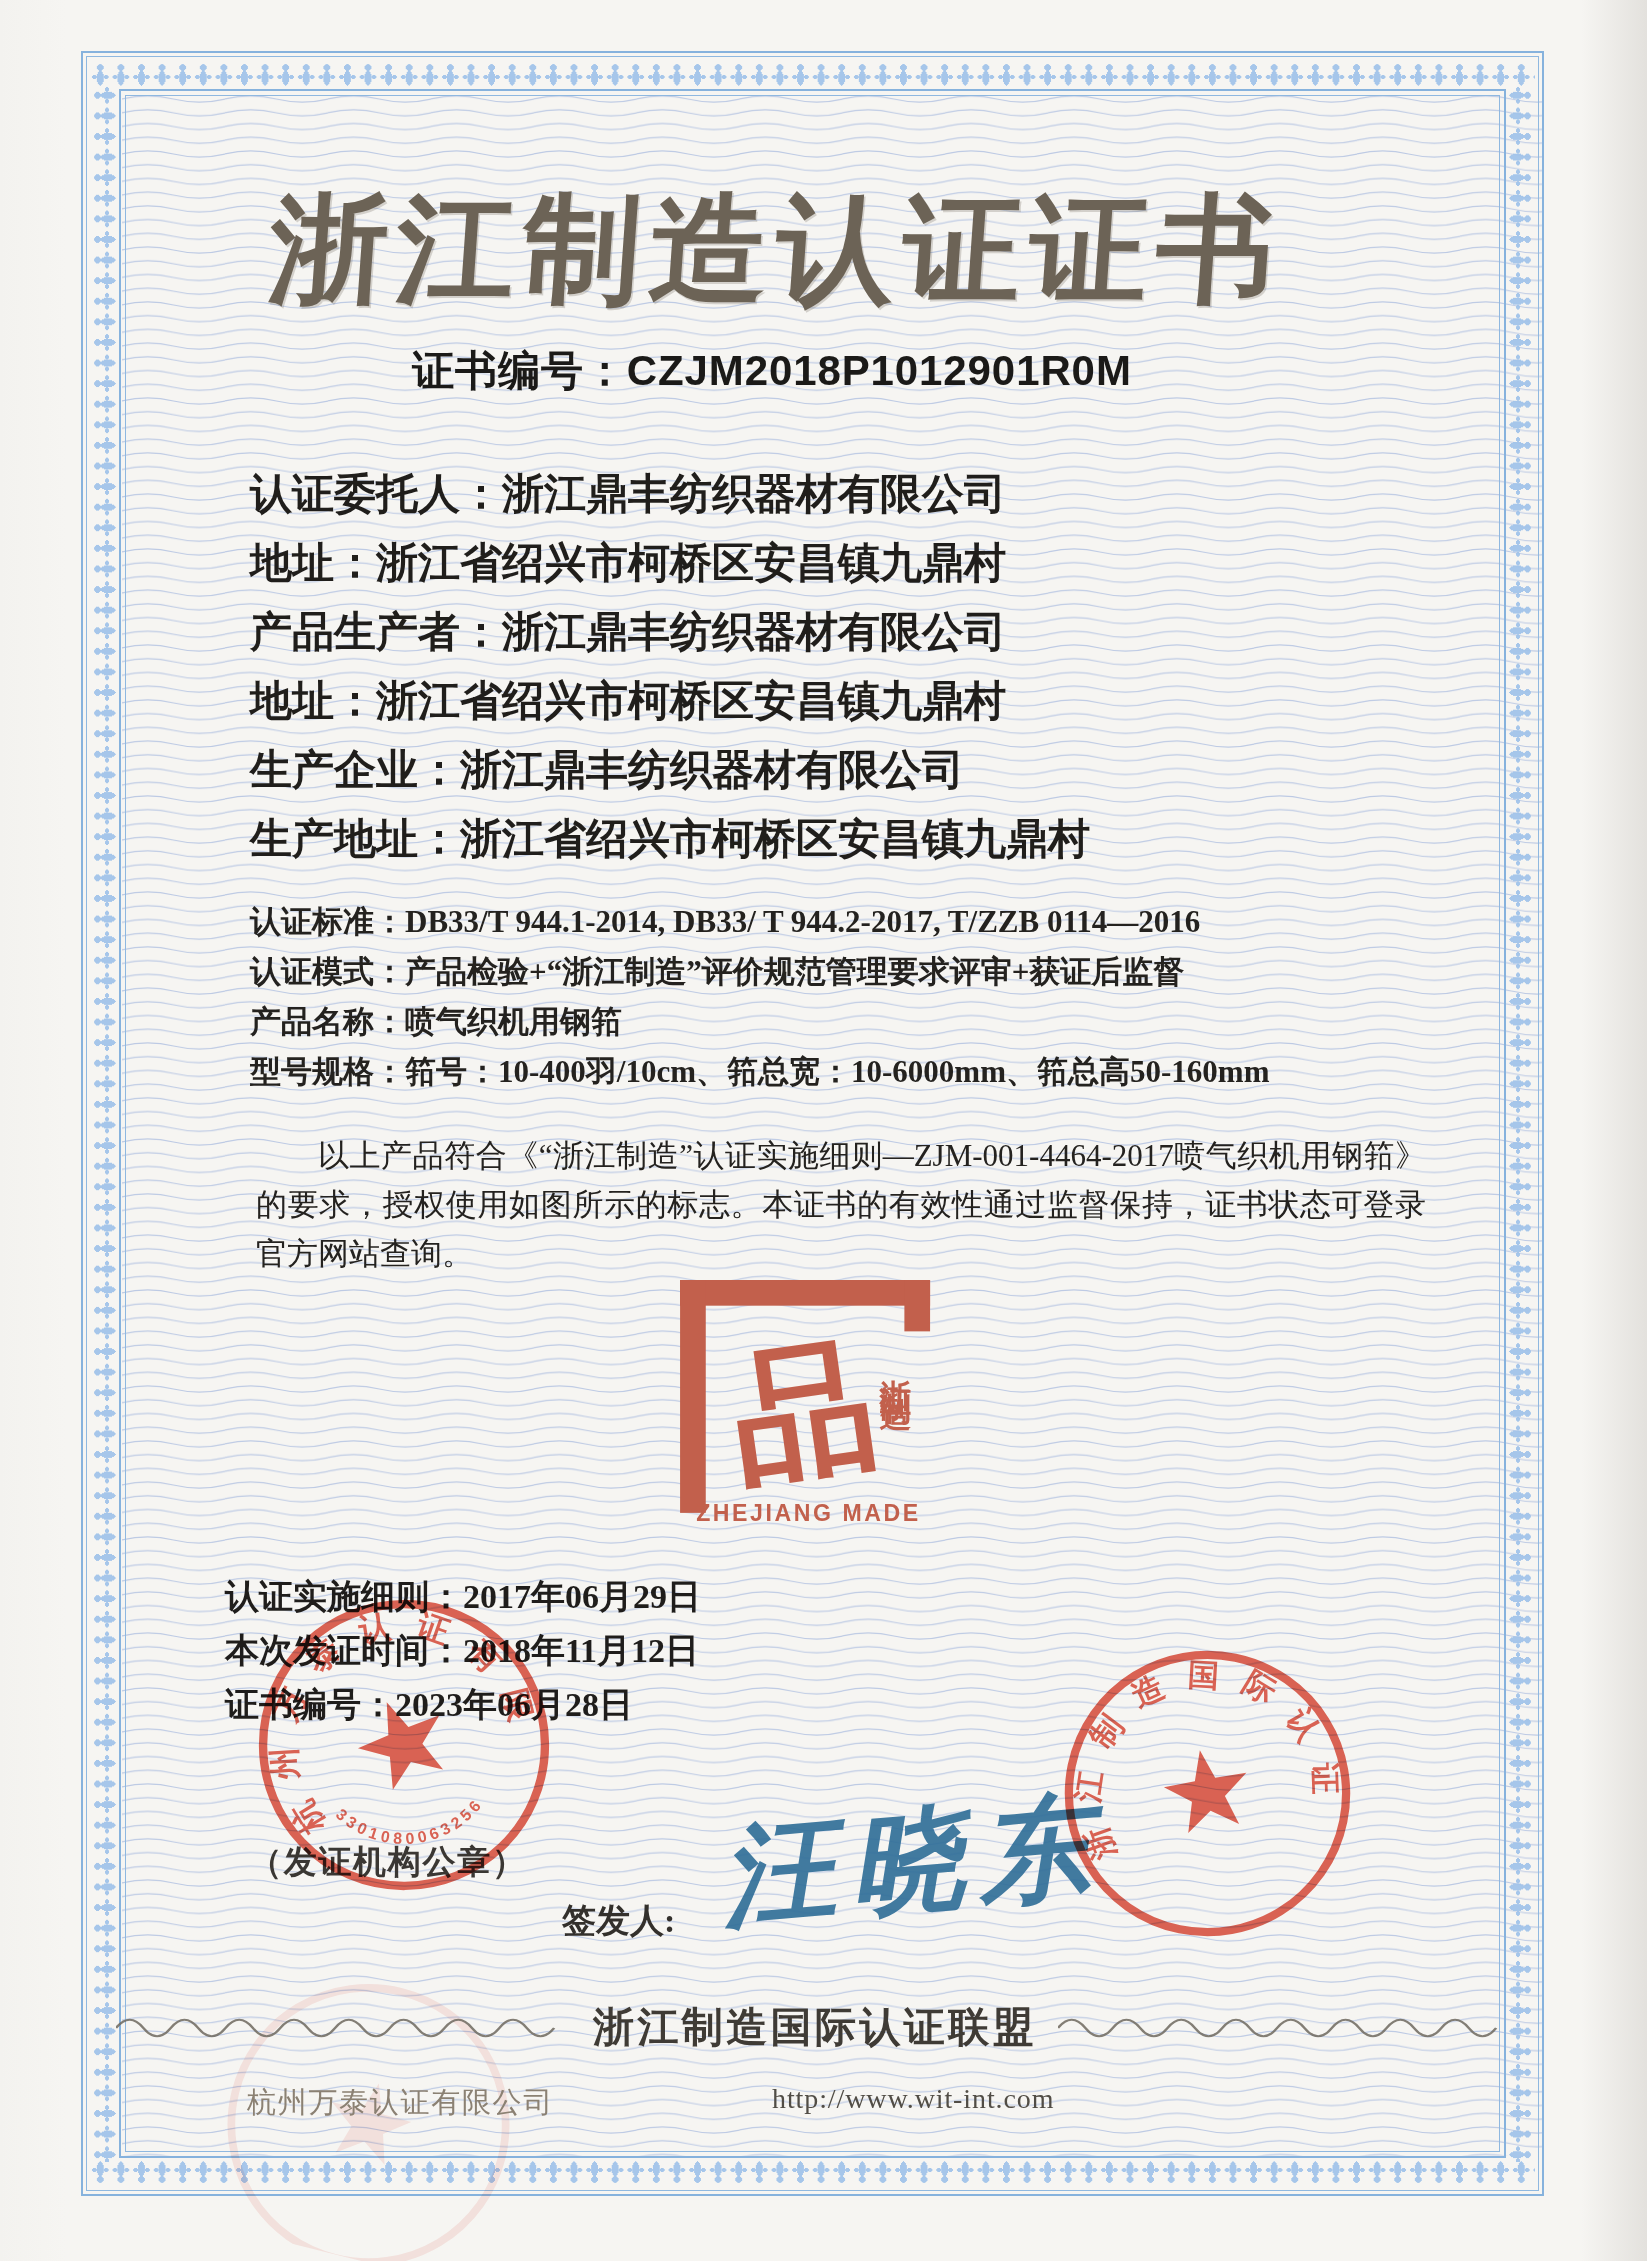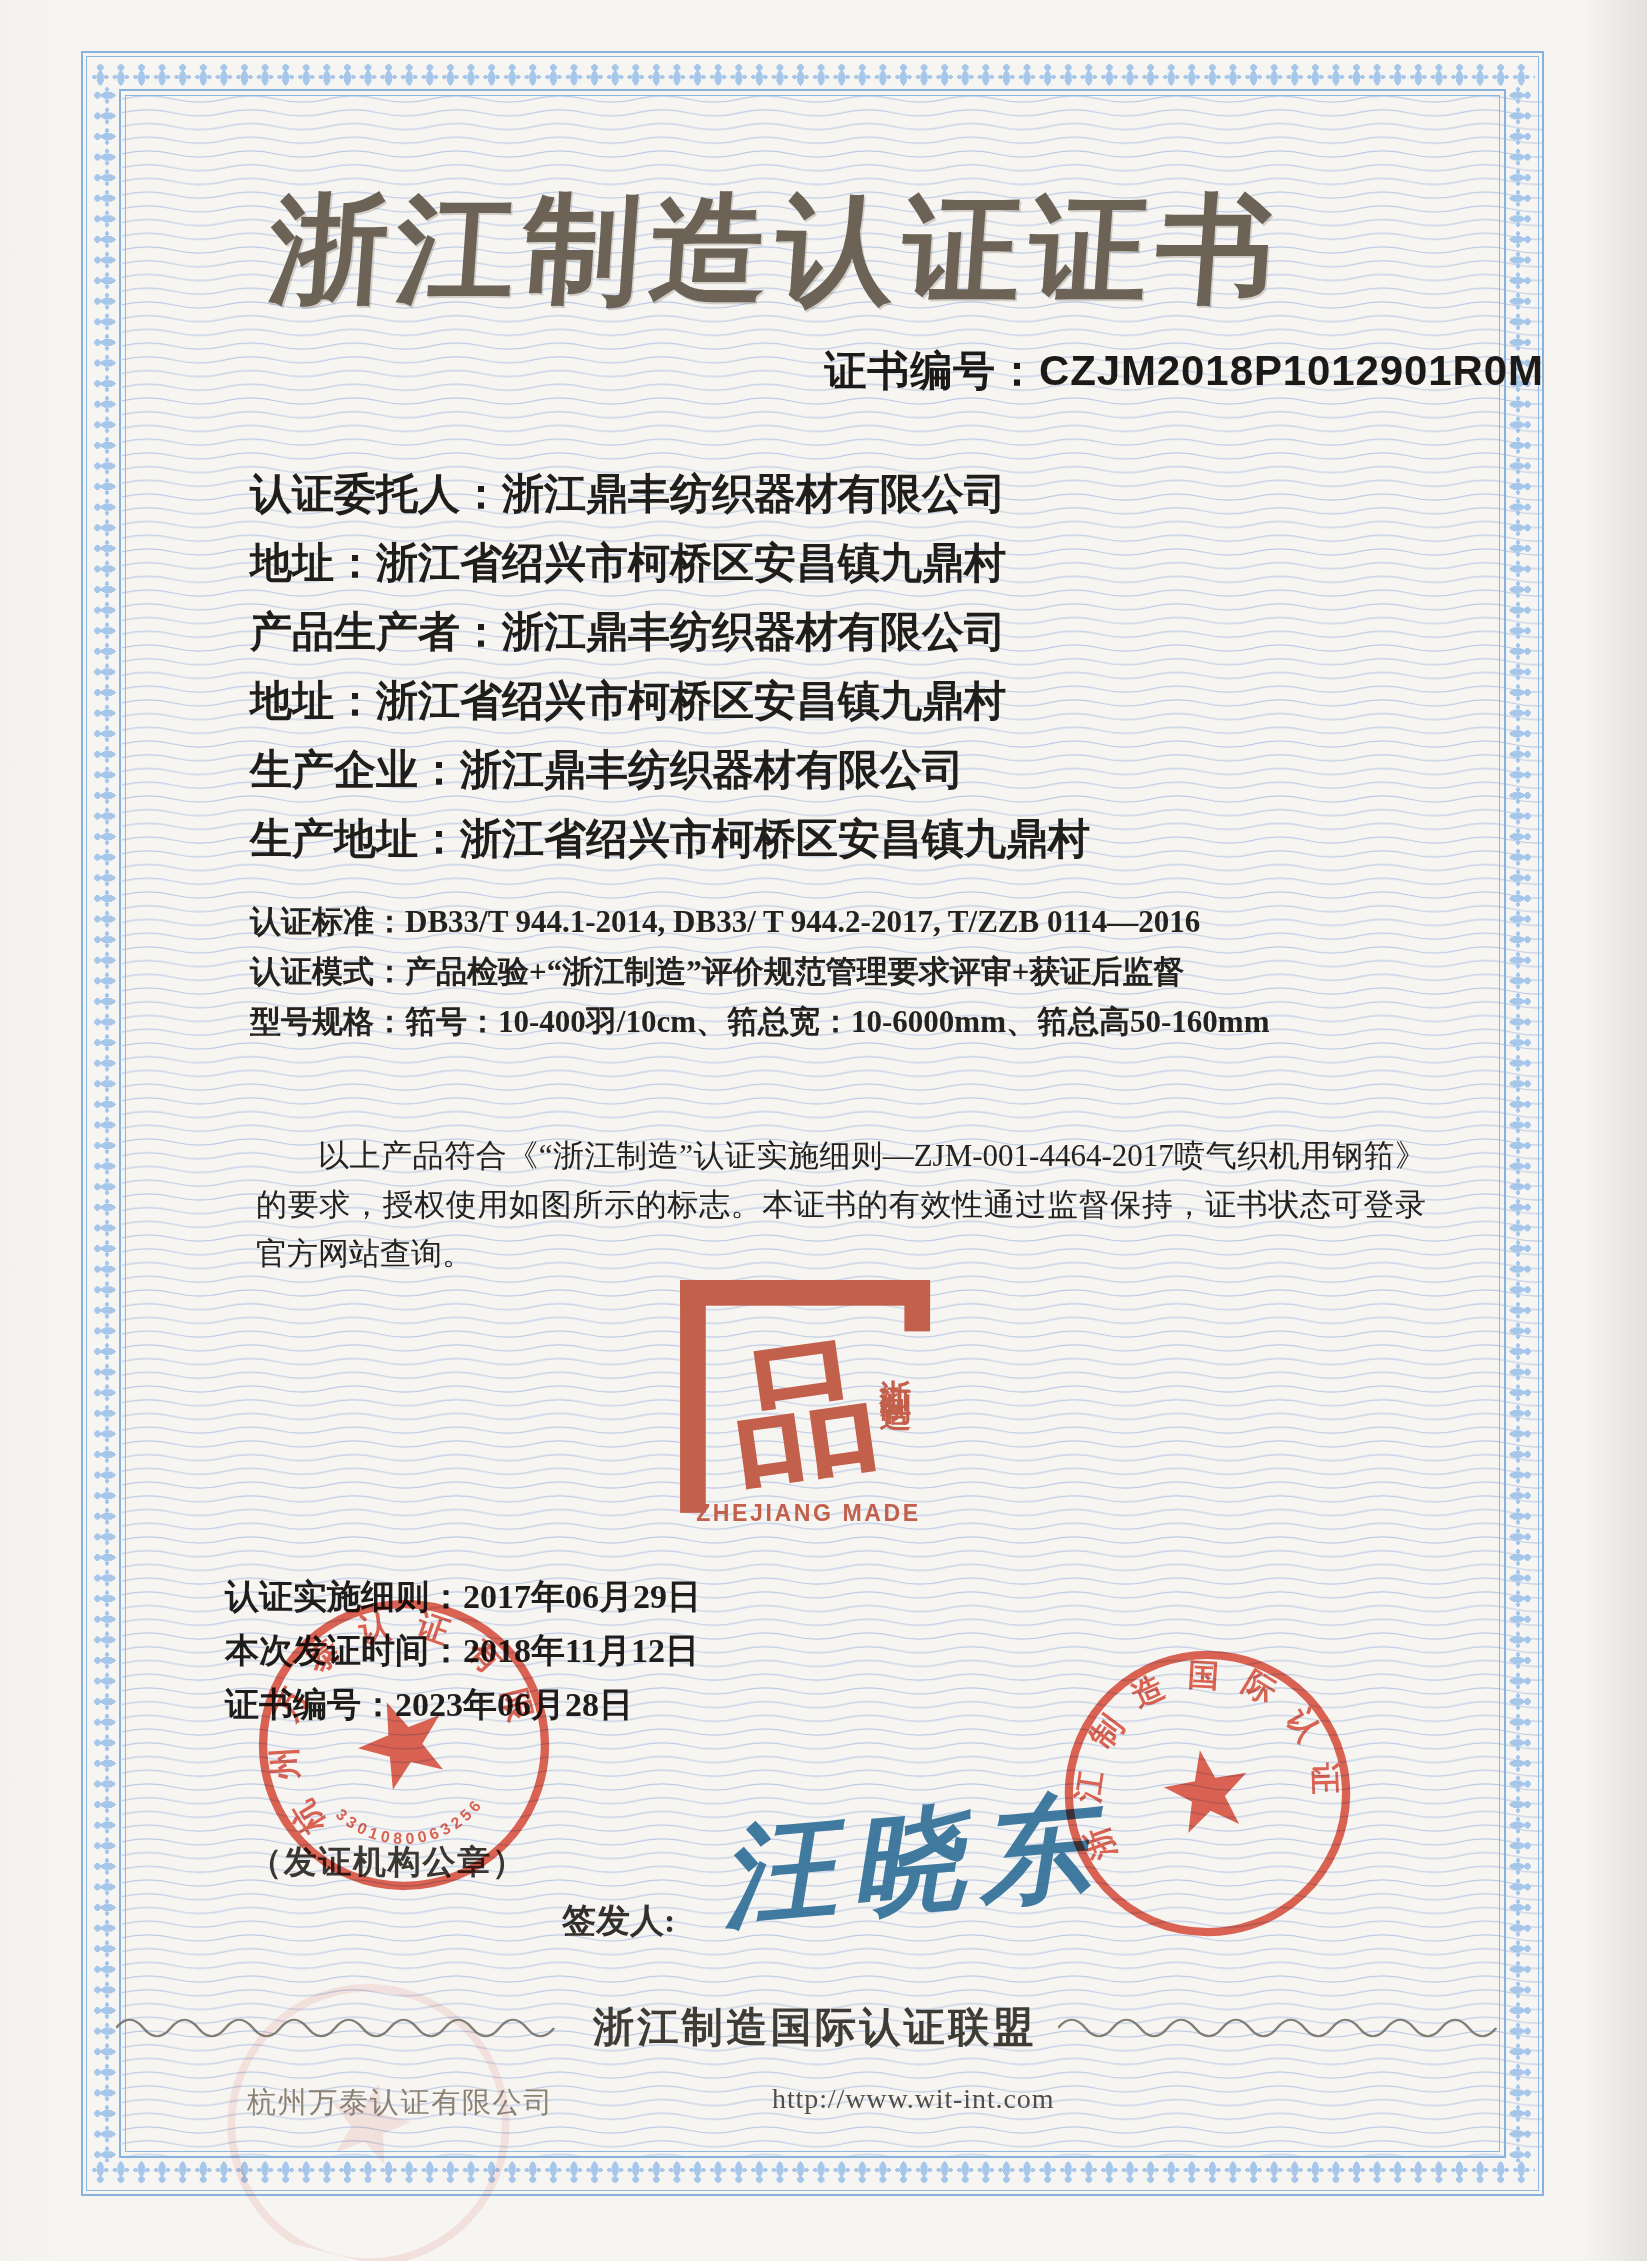--- a/index.html
+++ b/index.html
@@ -37,21 +37,21 @@
   .waves{position:absolute;left:122px;top:92px;width:1422px;height:2064px;}
 
   
   .title{
     position:absolute;left:0;right:94px;top:156px;text-align:center;
     font-size:118px;font-weight:700;letter-spacing:8.6px;color:#6c6356;
     transform:skewX(-4deg);text-shadow:1.7px 1.7px 0 rgba(108,99,86,.25);
     line-height:189px;white-space:nowrap;
   }
   .certno{
-    position:absolute;left:0;right:103px;top:343px;text-align:right;
+    position:absolute;left:0;right:103px;top:343px;text-align:center;
     font-family:"Liberation Sans","DejaVu Sans",sans-serif;
     font-size:42px;font-weight:700;color:#1b1a18;letter-spacing:0.9px;white-space:nowrap;
   }
   .fields{position:absolute;left:250px;top:460px;font-size:42px;font-weight:700;
     color:#201e1b;line-height:69px;white-space:nowrap;}
   .details{position:absolute;left:250px;top:897px;font-size:31px;font-weight:600;
     color:#24221f;line-height:50px;white-space:nowrap;}
   .paragraph{position:absolute;left:216px;right:221px;top:1131px;font-size:31px;
     font-weight:500;color:#24221f;line-height:49px;text-indent:2em;text-align:justify;margin-left:40px;}
   .dates{position:absolute;left:225px;top:1570px;font-size:34px;font-weight:700;
@@ -120,20 +120,21 @@
     <div>地址：浙江省绍兴市柯桥区安昌镇九鼎村</div>
     <div>产品生产者：浙江鼎丰纺织器材有限公司</div>
     <div>地址：浙江省绍兴市柯桥区安昌镇九鼎村</div>
     <div>生产企业：浙江鼎丰纺织器材有限公司</div>
     <div>生产地址：浙江省绍兴市柯桥区安昌镇九鼎村</div>
   </div>
 
   <div class="details">
     <div>认证标准：DB33/T 944.1-2014, DB33/ T 944.2-2017, T/ZZB 0114—2016</div>
     <div>认证模式：产品检验+“浙江制造”评价规范管理要求评审+获证后监督</div>
+    <div>产品名称：喷气织机用钢筘</div>
     <div>型号规格：筘号：10-400羽/10cm、筘总宽：10-6000mm、筘总高50-160mm</div>
   </div>
 
   <div class="paragraph">以上产品符合《“浙江制造”认证实施细则—ZJM-001-4464-2017喷气织机用钢筘》的要求，授权使用如图所示的标志。本证书的有效性通过监督保持，证书状态可登录官方网站查询。</div>
 
   <div class="logo">
     <svg width="257" height="250" viewBox="0 0 300 292">
       <g fill="#c2604c">
         <rect x="0" y="0" width="292" height="30"></rect>
         <rect x="262" y="0" width="30" height="60"></rect>

